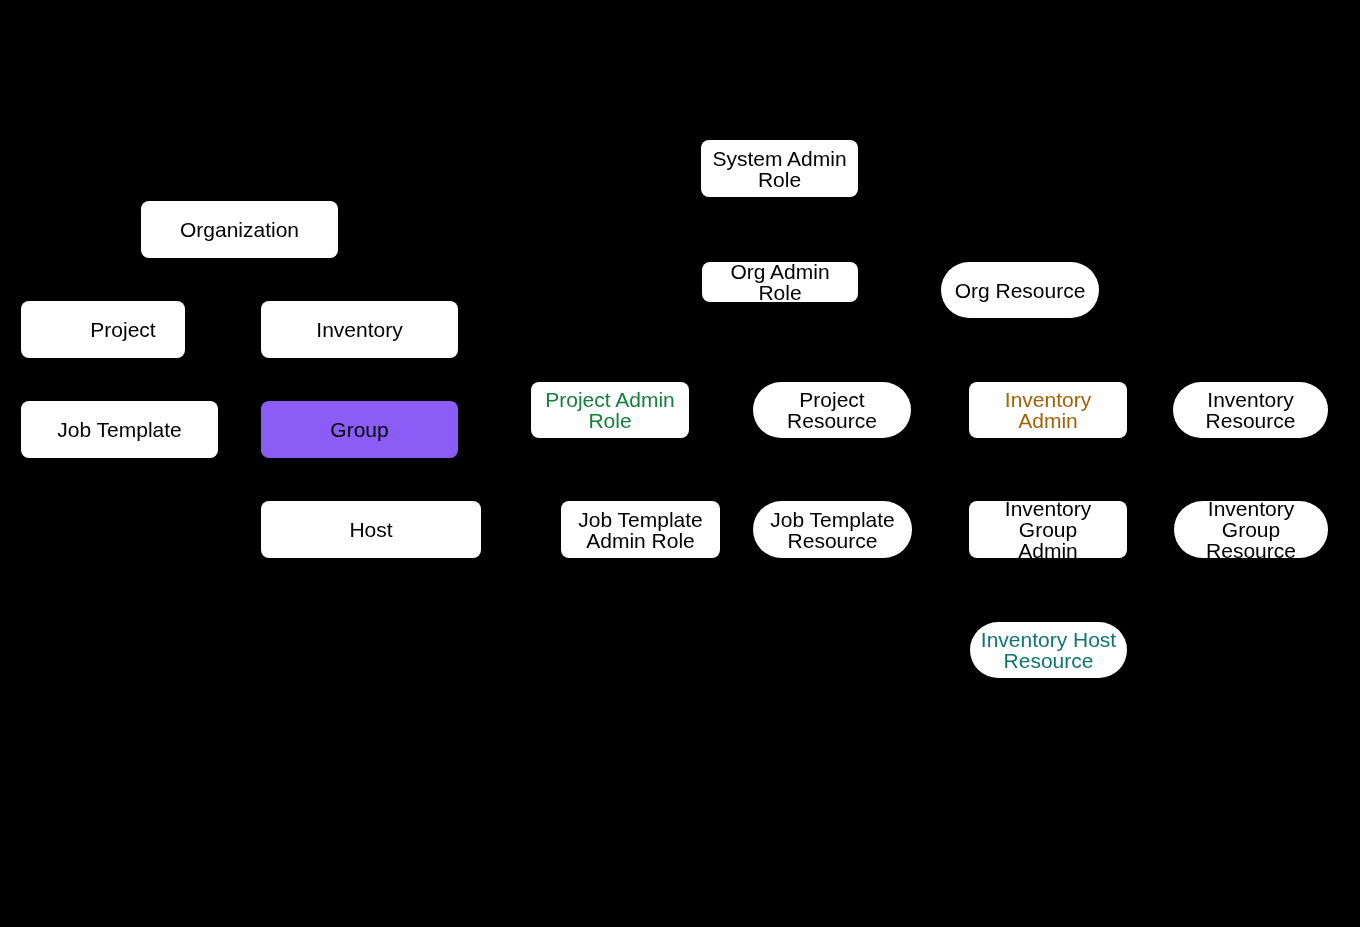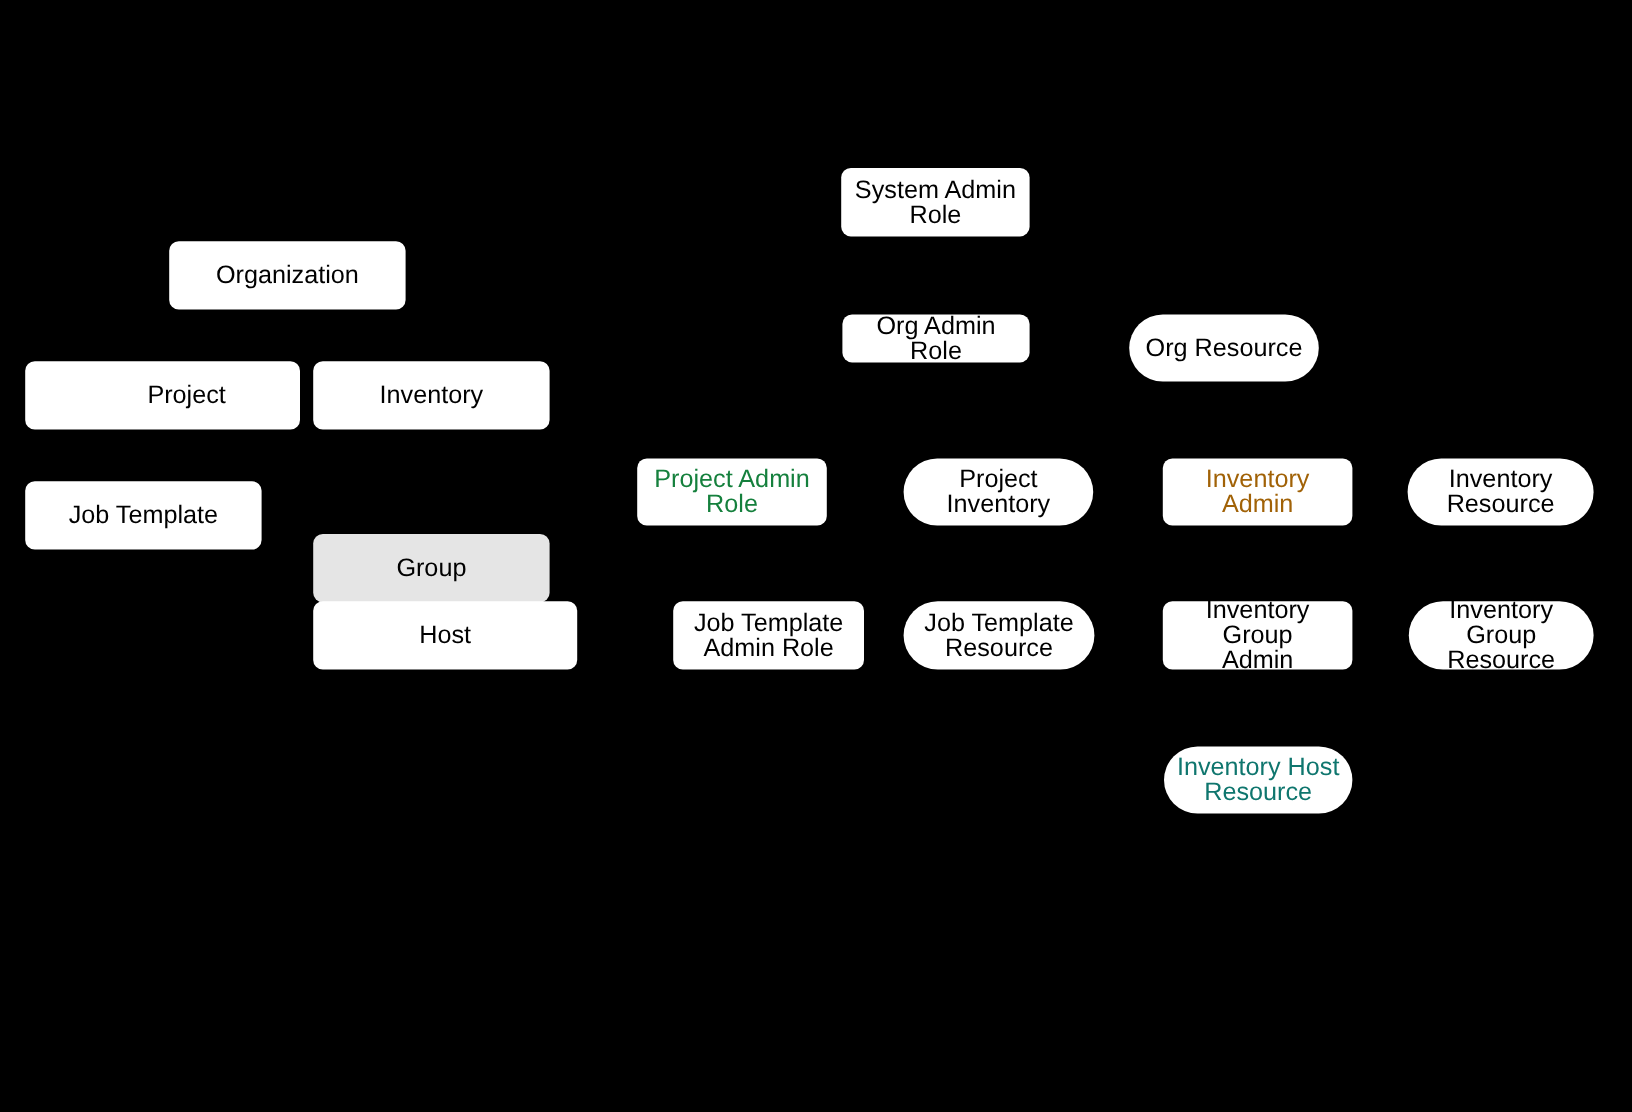--- a/index.html
+++ b/index.html
@@ -34,32 +34,32 @@
   }
   .node.stadium {
     border-radius: 28.5px;
   }
 </style>
 </head>
 <body>
 
 <div class="canvas" style="background: rgb(0, 0, 0); width: 1360px; height: 927px;">
     <div class="node rect" style="left: 141px; top: 201px; width: 197px; height: 57px; background: rgb(255, 255, 255); color: rgb(0, 0, 0);"><span>Organization</span></div>
-    <div class="node rect" style="left: 21px; top: 301px; width: 229px; height: 57px; background: rgb(255, 255, 255); color: rgb(0, 0, 0); padding-left: 48px;"><span>Project</span></div>
+    <div class="node rect" style="left: 21px; top: 301px; width: 164px; height: 57px; background: rgb(255, 255, 255); color: rgb(0, 0, 0); padding-left: 48px;"><span>Project</span></div>
     <div class="node rect" style="left: 261px; top: 301px; width: 197px; height: 57px; background: rgb(255, 255, 255); color: rgb(0, 0, 0);"><span>Inventory</span></div>
     <div class="node rect" style="left: 21px; top: 401px; width: 197px; height: 57px; background: rgb(255, 255, 255); color: rgb(0, 0, 0);"><span>Job Template</span></div>
-    <div class="node rect" style="left: 261px; top: 401px; width: 197px; height: 57px; background: #e5e5e5; color: rgb(0, 0, 0); margin-top: 44px;"><span>Group</span></div>
+    <div class="node rect" style="left: 261px; top: 401px; width: 197px; height: 57px; background: #8b5cf6; color: rgb(0, 0, 0);"><span>Group</span></div>
     <div class="node rect" style="left: 261px; top: 501px; width: 220px; height: 57px; background: rgb(255, 255, 255); color: rgb(0, 0, 0);"><span>Host</span></div>
     <div class="node rect" style="left: 701px; top: 140px; width: 157px; height: 57px; background: rgb(255, 255, 255); color: rgb(0, 0, 0);"><span>System Admin
 Role</span></div>
     <div class="node rect" style="left: 702px; top: 262px; width: 156px; height: 40px; background: rgb(255, 255, 255); color: rgb(0, 0, 0);"><span>Org Admin Role</span></div>
     <div class="node stadium" style="left: 941px; top: 262px; width: 158px; height: 56px; background: rgb(255, 255, 255); color: rgb(0, 0, 0);"><span>Org Resource</span></div>
     <div class="node rect" style="left: 531px; top: 382px; width: 158px; height: 56px; background: rgb(255, 255, 255); color: #15803d;"><span>Project Admin
 Role</span></div>
-    <div class="node stadium" style="left: 753px; top: 382px; width: 158px; height: 56px; background: rgb(255, 255, 255); color: rgb(0, 0, 0);"><span>Project Inventory</span></div>
+    <div class="node stadium" style="left: 753px; top: 382px; width: 158px; height: 56px; background: rgb(255, 255, 255); color: rgb(0, 0, 0);"><span>Project Resource</span></div>
     <div class="node rect" style="left: 969px; top: 382px; width: 158px; height: 56px; background: rgb(255, 255, 255); color: #a16207;"><span>Inventory Admin</span></div>
     <div class="node stadium" style="left: 1173px; top: 382px; width: 155px; height: 56px; background: rgb(255, 255, 255); color: rgb(0, 0, 0);"><span>Inventory
 Resource</span></div>
     <div class="node rect" style="left: 561px; top: 501px; width: 159px; height: 57px; background: rgb(255, 255, 255); color: rgb(0, 0, 0);"><span>Job Template
 Admin Role</span></div>
     <div class="node stadium" style="left: 753px; top: 501px; width: 159px; height: 57px; background: rgb(255, 255, 255); color: rgb(0, 0, 0);"><span>Job Template
 Resource</span></div>
     <div class="node rect" style="left: 969px; top: 501px; width: 158px; height: 57px; background: rgb(255, 255, 255); color: rgb(0, 0, 0);"><span>Inventory Group
 Admin</span></div>
     <div class="node stadium" style="left: 1174px; top: 501px; width: 154px; height: 57px; background: rgb(255, 255, 255); color: rgb(0, 0, 0);"><span>Inventory Group

